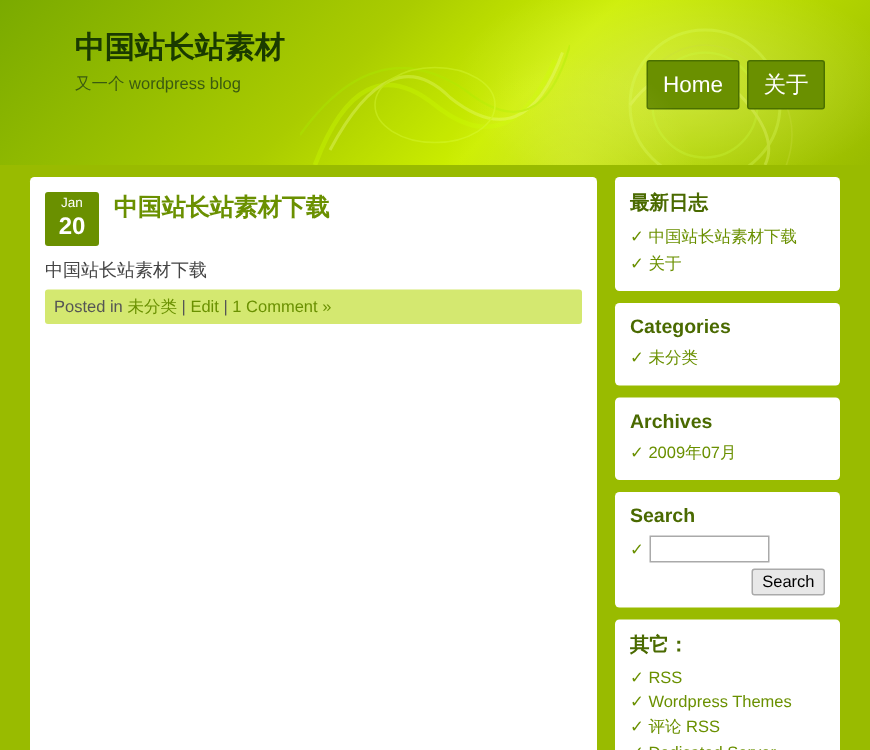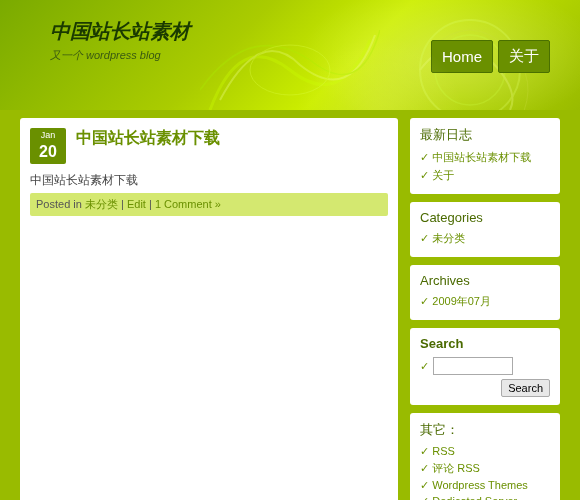--- a/index.html
+++ b/index.html
@@ -41,21 +41,20 @@
       height: 200px;
       background: radial-gradient(ellipse at center, rgba(255,255,150,0.25) 0%, transparent 60%);
       border-radius: 50%;
     }
 
     .header-title {
       position: absolute;
       top: 18px;
       left: 50px;
       color: #2a4a00;
-      font-style: italic;
     }
     .header-title h1 {
       font-size: 20px;
       font-weight: bold;
       color: #1a3a00;
     }
     .header-title p {
       font-size: 11px;
       color: #3a5a10;
       margin-top: 3px;
@@ -161,21 +160,21 @@
     .sidebar-section {
       background: #fff;
       border-radius: 3px;
       padding: 8px 10px;
       margin-bottom: 8px;
     }
     .sidebar-section h3 {
       font-size: 13px;
       color: #4a6a00;
       margin-bottom: 6px;
-      font-weight: normal;
+      font-weight: bold;
     }
     .sidebar-section ul {
       list-style: none;
       padding: 0;
     }
     .sidebar-section ul li {
       margin-bottom: 3px;
       font-size: 11px;
     }
     .sidebar-section ul li::before {
@@ -324,20 +323,20 @@
       </div>
       <div style="margin-top:4px; text-align:right;">
         <button class="search-btn">Search</button>
       </div>
     </div>
 
     <div class="sidebar-section">
       <h3>其它：</h3>
       <ul>
         <li><a href="#">RSS</a></li>
+        <li><a href="#">Wordpress Themes</a></li>
         <li><a href="#">评论 RSS</a></li>
-        <li><a href="#">Wordpress Themes</a></li>
         <li><a href="#">Dedicated Server</a></li>
       </ul>
     </div>
 
   </div>
 </div>
 
 </body></html>

